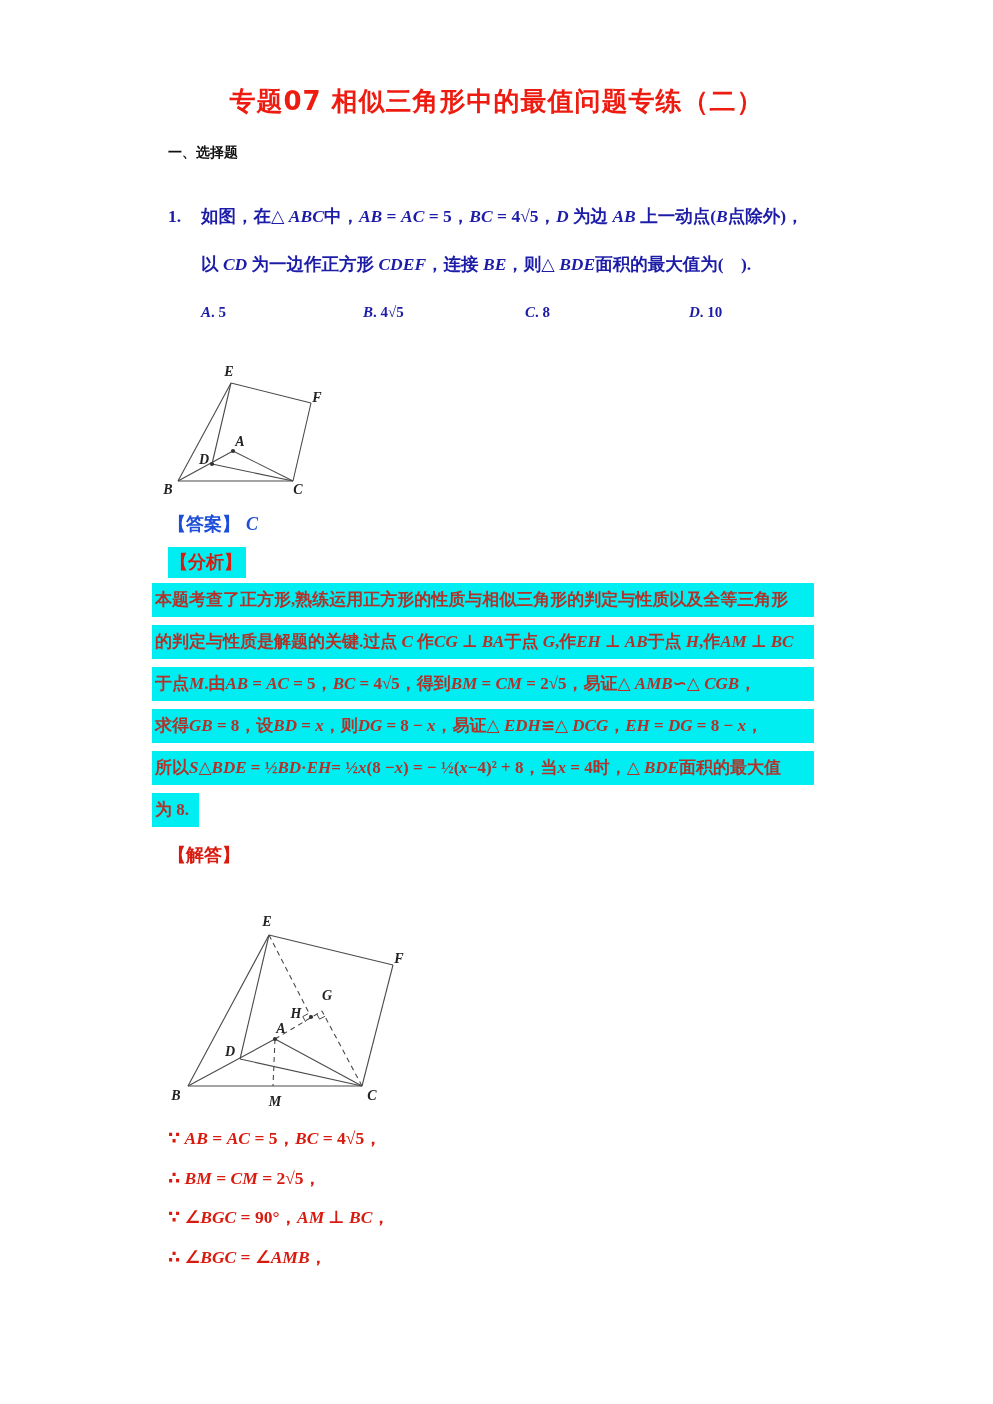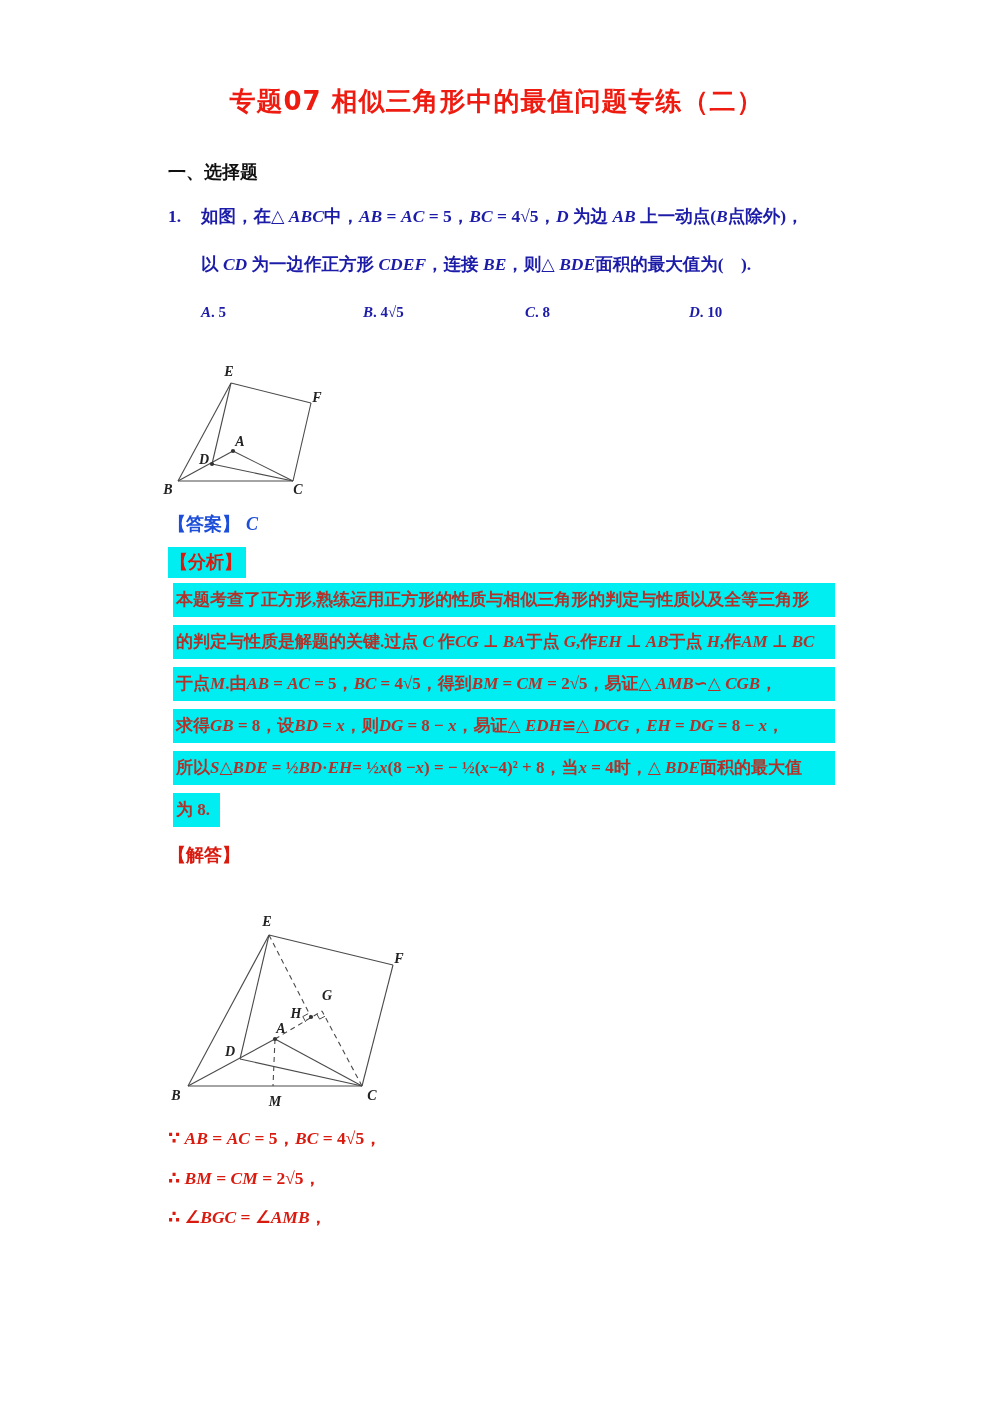--- a/index.html
+++ b/index.html
@@ -6,23 +6,23 @@
   .page{
     position:relative;width:993px;height:1404px;margin:0 auto;background:#ffffff;
     font-family:"Liberation Serif","DejaVu Sans",serif;color:#1a1a1a;overflow:hidden;padding-left:31px;
   }
   .page-title{
     position:absolute;top:84px;left:0;width:993px;text-align:center;
     font-family:"DejaVu Sans","Liberation Sans",sans-serif;
     font-size:26px;font-weight:bold;color:#ee1b10;letter-spacing:1px;
   }
   .section-header{
-    position:absolute;left:168px;top:160px;
+    position:absolute;left:168px;top:144px;
     font-family:"DejaVu Sans","Liberation Sans",sans-serif;
-    font-size:18px;font-weight:bold;color:#111;
+    font-size:14px;font-weight:bold;color:#111;
   }
   .q-line{position:absolute;font-size:17.5px;font-weight:bold;color:#1c1ca8;white-space:nowrap;}
   .q-line i{font-family:"Liberation Serif",serif;}
   #q-line1{left:168px;top:204px;}
   #q-line1 .q-num{display:inline-block;width:33px;}
   #q-line2{left:201px;top:252px;}
   .options-row{position:absolute;left:201px;top:304px;display:flex;}
   .option{font-size:15px;font-weight:bold;color:#1c1ca8;white-space:nowrap;}
   .option:nth-child(1){width:162px;}
   .option:nth-child(2){width:162px;}
@@ -36,21 +36,21 @@
   .fdot{fill:#333;}
   .flbl{font:italic bold 14px "Liberation Serif",serif;fill:#222;text-anchor:middle;}
   .answer-line{position:absolute;left:168px;top:512px;font-size:18px;font-weight:bold;color:#1d4ed8;}
   .answer-line .ans-val{font-style:italic;margin-left:6px;font-family:"Liberation Serif",serif;}
   .tag{font-family:"DejaVu Sans","Liberation Sans",sans-serif;}
   .analysis-tag{
     position:absolute;left:168px;top:547px;display:inline-block;
     background:#00eef2;color:#d91a0f;font-size:18px;font-weight:bold;
     padding:3px 4px 4px 2px;
   }
-  .analysis-lines{position:absolute;left:173px;top:583px;width:670px;}
+  .analysis-lines{position:absolute;left:152px;top:583px;width:670px;}
   .hl-line{
     background:#00eef2;color:#b2322a;font-weight:bold;font-size:17px;
     height:34px;line-height:34px;margin-bottom:8px;white-space:nowrap;
     padding-left:3px;width:659px;
   }
   .hl-line i{font-family:"Liberation Serif",serif;}
   .hl-line.fit{display:inline-block;width:auto;padding-right:10px;}
   .solution-tag{
     position:absolute;left:168px;top:843px;
     color:#d91a0f;font-size:18px;font-weight:bold;
@@ -141,16 +141,17 @@
       <text x="131" y="117" class="flbl">A</text>
       <text x="80" y="140" class="flbl">D</text>
       <text x="26" y="184" class="flbl">B</text>
       <text x="125" y="190" class="flbl">M</text>
       <text x="222" y="184" class="flbl">C</text>
     </svg>
 
   <div class="solution-steps">
       <div class="step">∵ <i>AB</i> = <i>AC</i> = 5，<i>BC</i> = 4√5，</div>
       <div class="step">∴ <i>BM</i> = <i>CM</i> = 2√5，</div>
+      <div class="step">∵ ∠<i>BGC</i> = 90°，<i>AM</i> ⊥ <i>BC</i>，</div>
       <div class="step">∴ ∠<i>BGC</i> = ∠<i>AMB</i>，</div>
     </div>
 
 </div>
 
 </body></html>

